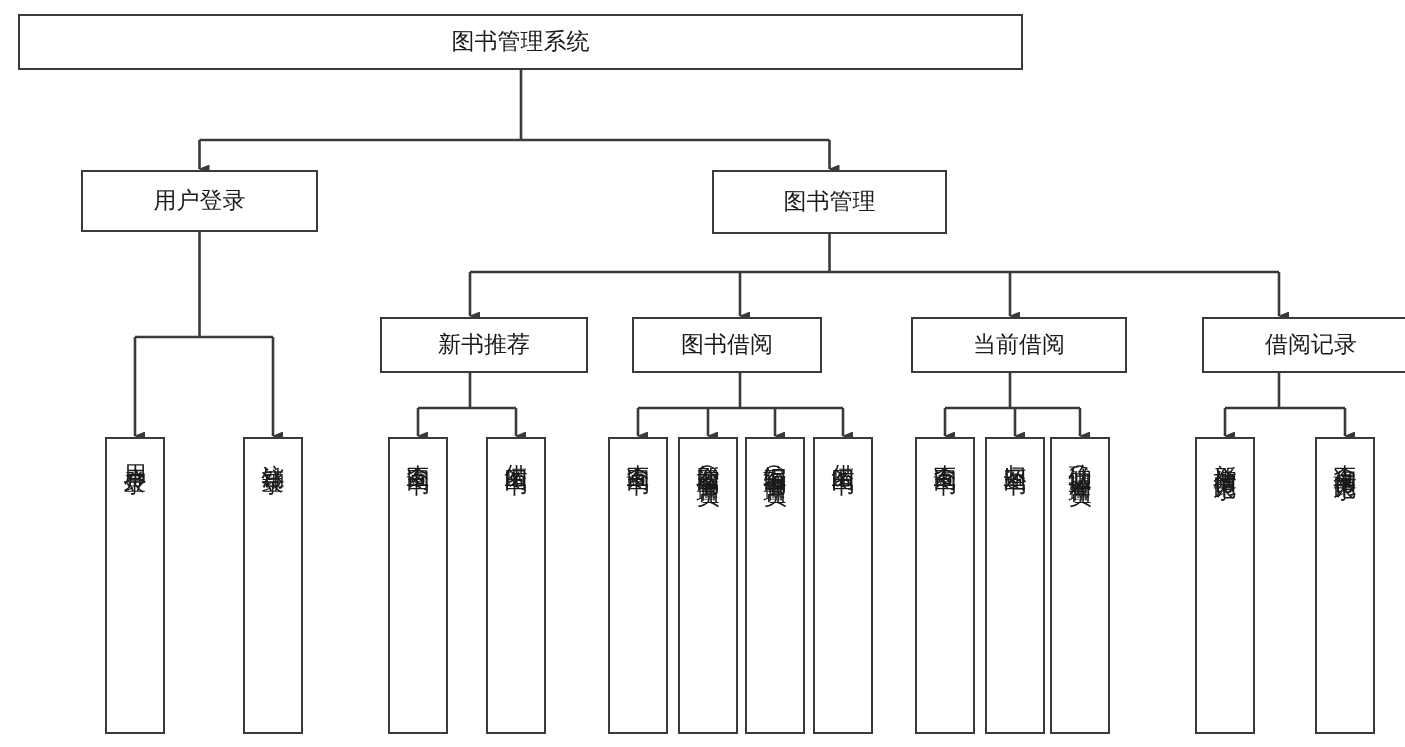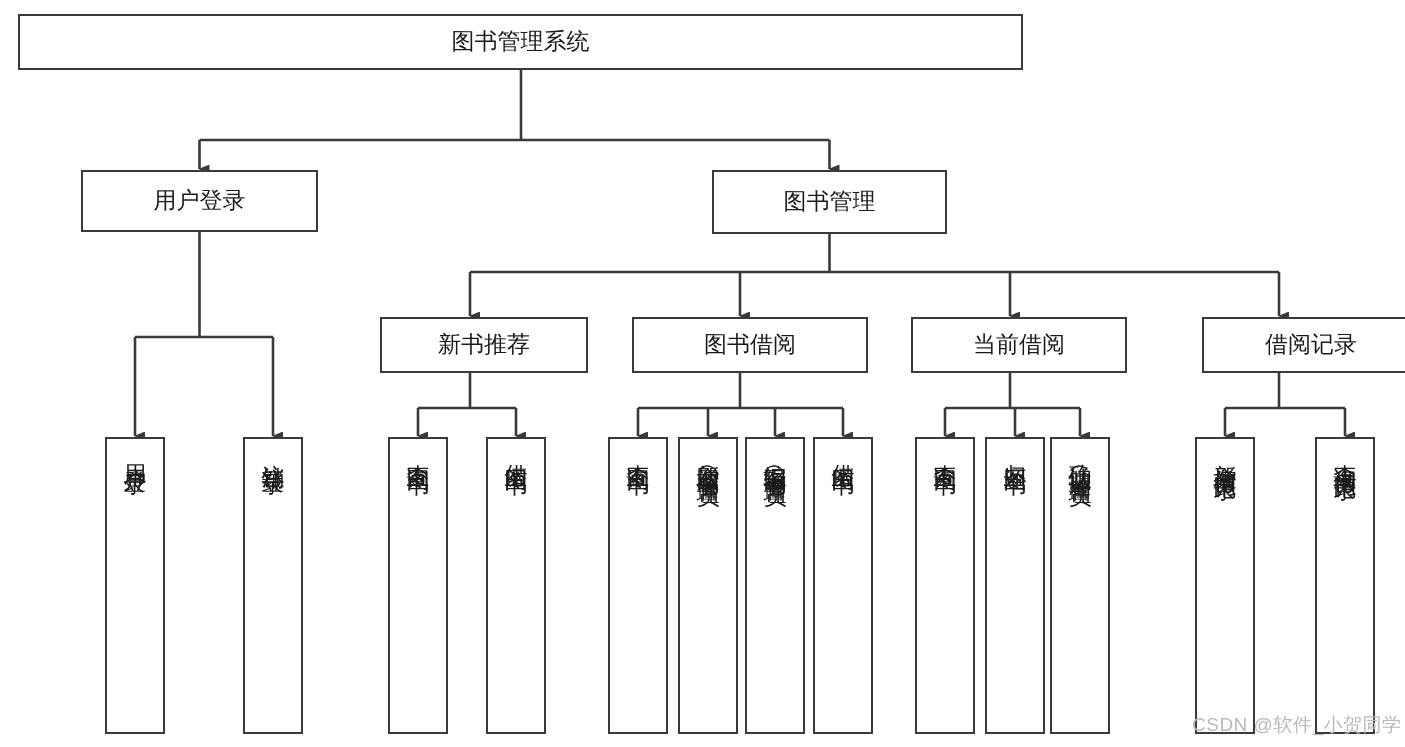--- a/index.html
+++ b/index.html
@@ -120,21 +120,21 @@
       </div>
       <div class="node horizontal" style="left: 81px; top: 170px; width: 237px; height: 62px;">
         <span class="node-label">用户登录</span>
       </div>
       <div class="node horizontal" style="left: 712px; top: 170px; width: 235px; height: 64px;">
         <span class="node-label">图书管理</span>
       </div>
       <div class="node horizontal" style="left: 380px; top: 317px; width: 208px; height: 56px;">
         <span class="node-label">新书推荐</span>
       </div>
-      <div class="node horizontal" style="left: 632px; top: 317px; width: 236px; height: 56px;">
+      <div class="node horizontal" style="left: 632px; top: 317px; width: 190px; height: 56px;">
         <span class="node-label">图书借阅</span>
       </div>
       <div class="node horizontal" style="left: 911px; top: 317px; width: 216px; height: 56px;">
         <span class="node-label">当前借阅</span>
       </div>
       <div class="node horizontal" style="left: 1170px; top: 317px; width: 218px; height: 56px; margin-left: 32px;">
         <span class="node-label">借阅记录</span>
       </div>
       <div class="node vertical" style="left: 105px; top: 437px; width: 60px; height: 297px;">
         <span class="node-label">用户登录</span>
@@ -170,15 +170,14 @@
         <span class="node-label">确认归还（管理员）</span>
       </div>
       <div class="node vertical" style="left: 1195px; top: 437px; width: 60px; height: 297px;">
         <span class="node-label">新增借阅记录</span>
       </div>
       <div class="node vertical" style="left: 1315px; top: 437px; width: 60px; height: 297px;">
         <span class="node-label">查询借阅记录</span>
       </div>
     </div>
 
-  <div class="watermark" style="left: 1192px; top: 712px;">CSDN @软件_小贺同学</div>
 
 </div>
 
 </body></html>

